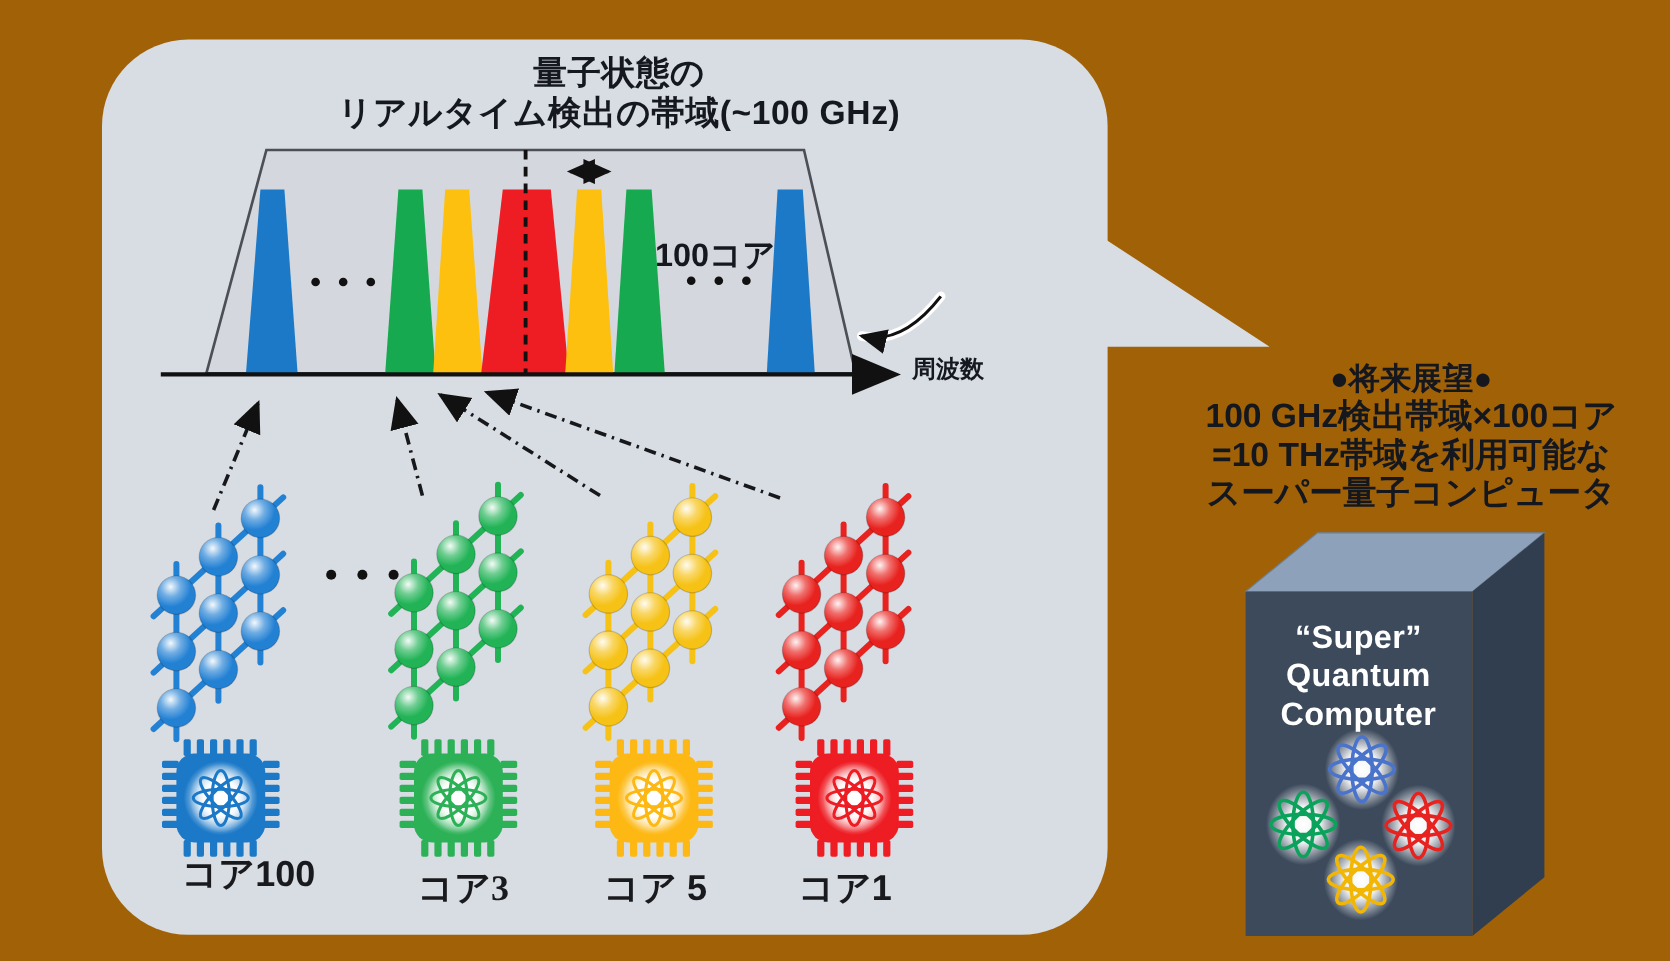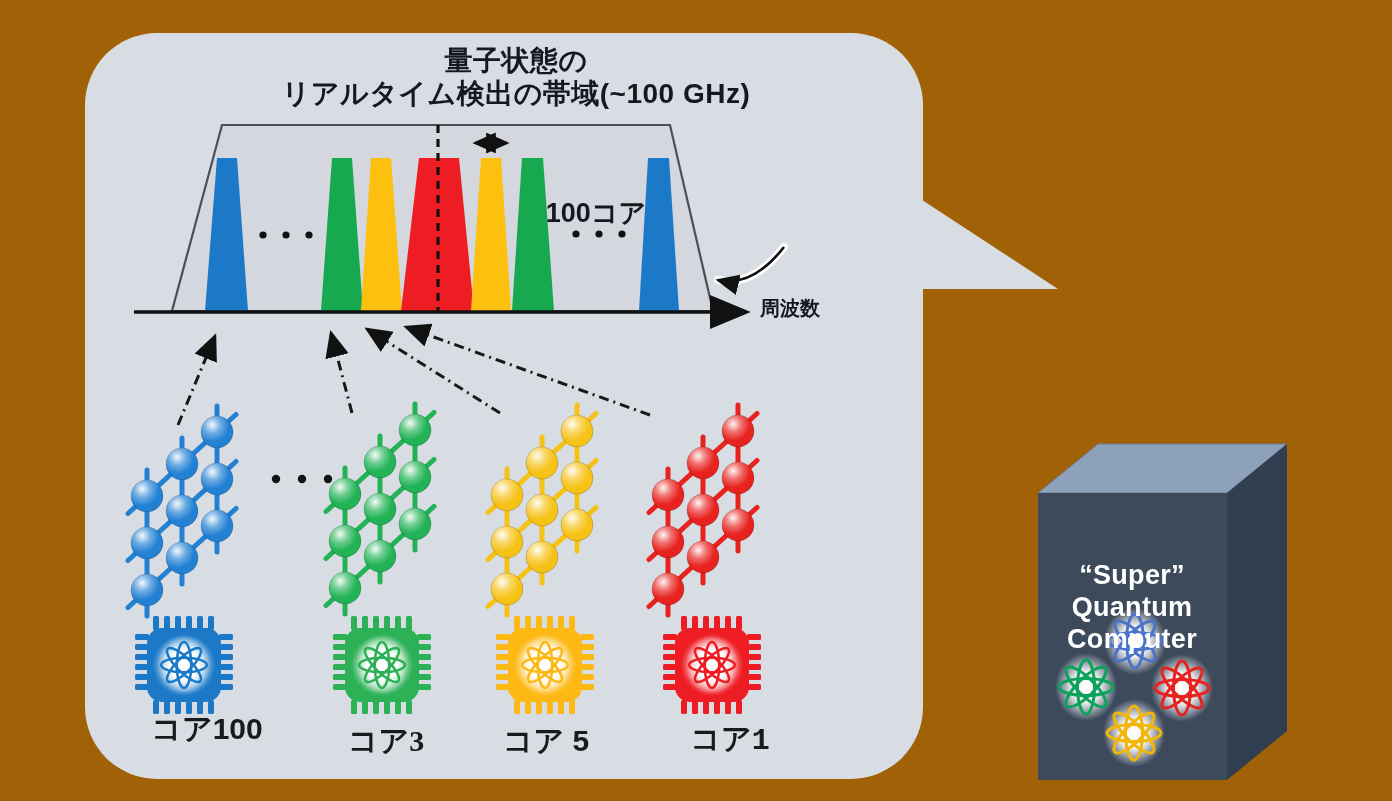--- a/index.html
+++ b/index.html
@@ -219,22 +219,28 @@
   </div>
 
   <div class="txt cores-count ctr" style="left:596px;top:186px;margin-top:12px;">100コア</div>
 
 
   <div class="txt axis-label" style="left:760px;top:297px;">周波数</div>
 
   <div class="txt core-label ctr" style="left:191px;top:712px;margin-left:16px;">コア100</div>
   <div class="txt core-label ctr" style="left:386px;top:724px;font-family:Liberation Serif, serif;">コア3</div>
   <div class="txt core-label ctr" style="left:546px;top:724px;">コア 5</div>
-  <div class="txt core-label ctr" style="left:730px;top:724px;font-family:Liberation Mono, monospace;">コア1</div>
-
-
-  <div class="txt boxlabel ctr" style="left:1132px;top:515px;margin-top:44px;">
+  <div class="txt core-label ctr" style="left:704px;top:724px;">コア1</div>
+
+  <div class="txt future ctr" style="left:1176px;top:299px;">
+    <div class="heading">●将来展望●</div>
+    <div>100 GHz検出帯域×100コア</div>
+    <div>=10 THz帯域を利用可能な</div>
+    <div>スーパー量子コンピュータ</div>
+  </div>
+
+  <div class="txt boxlabel ctr" style="left:1132px;top:515px;">
     <div>“Super”</div>
     <div>Quantum</div>
     <div>Computer</div>
   </div>
 
 </div>
 
 </body></html>

